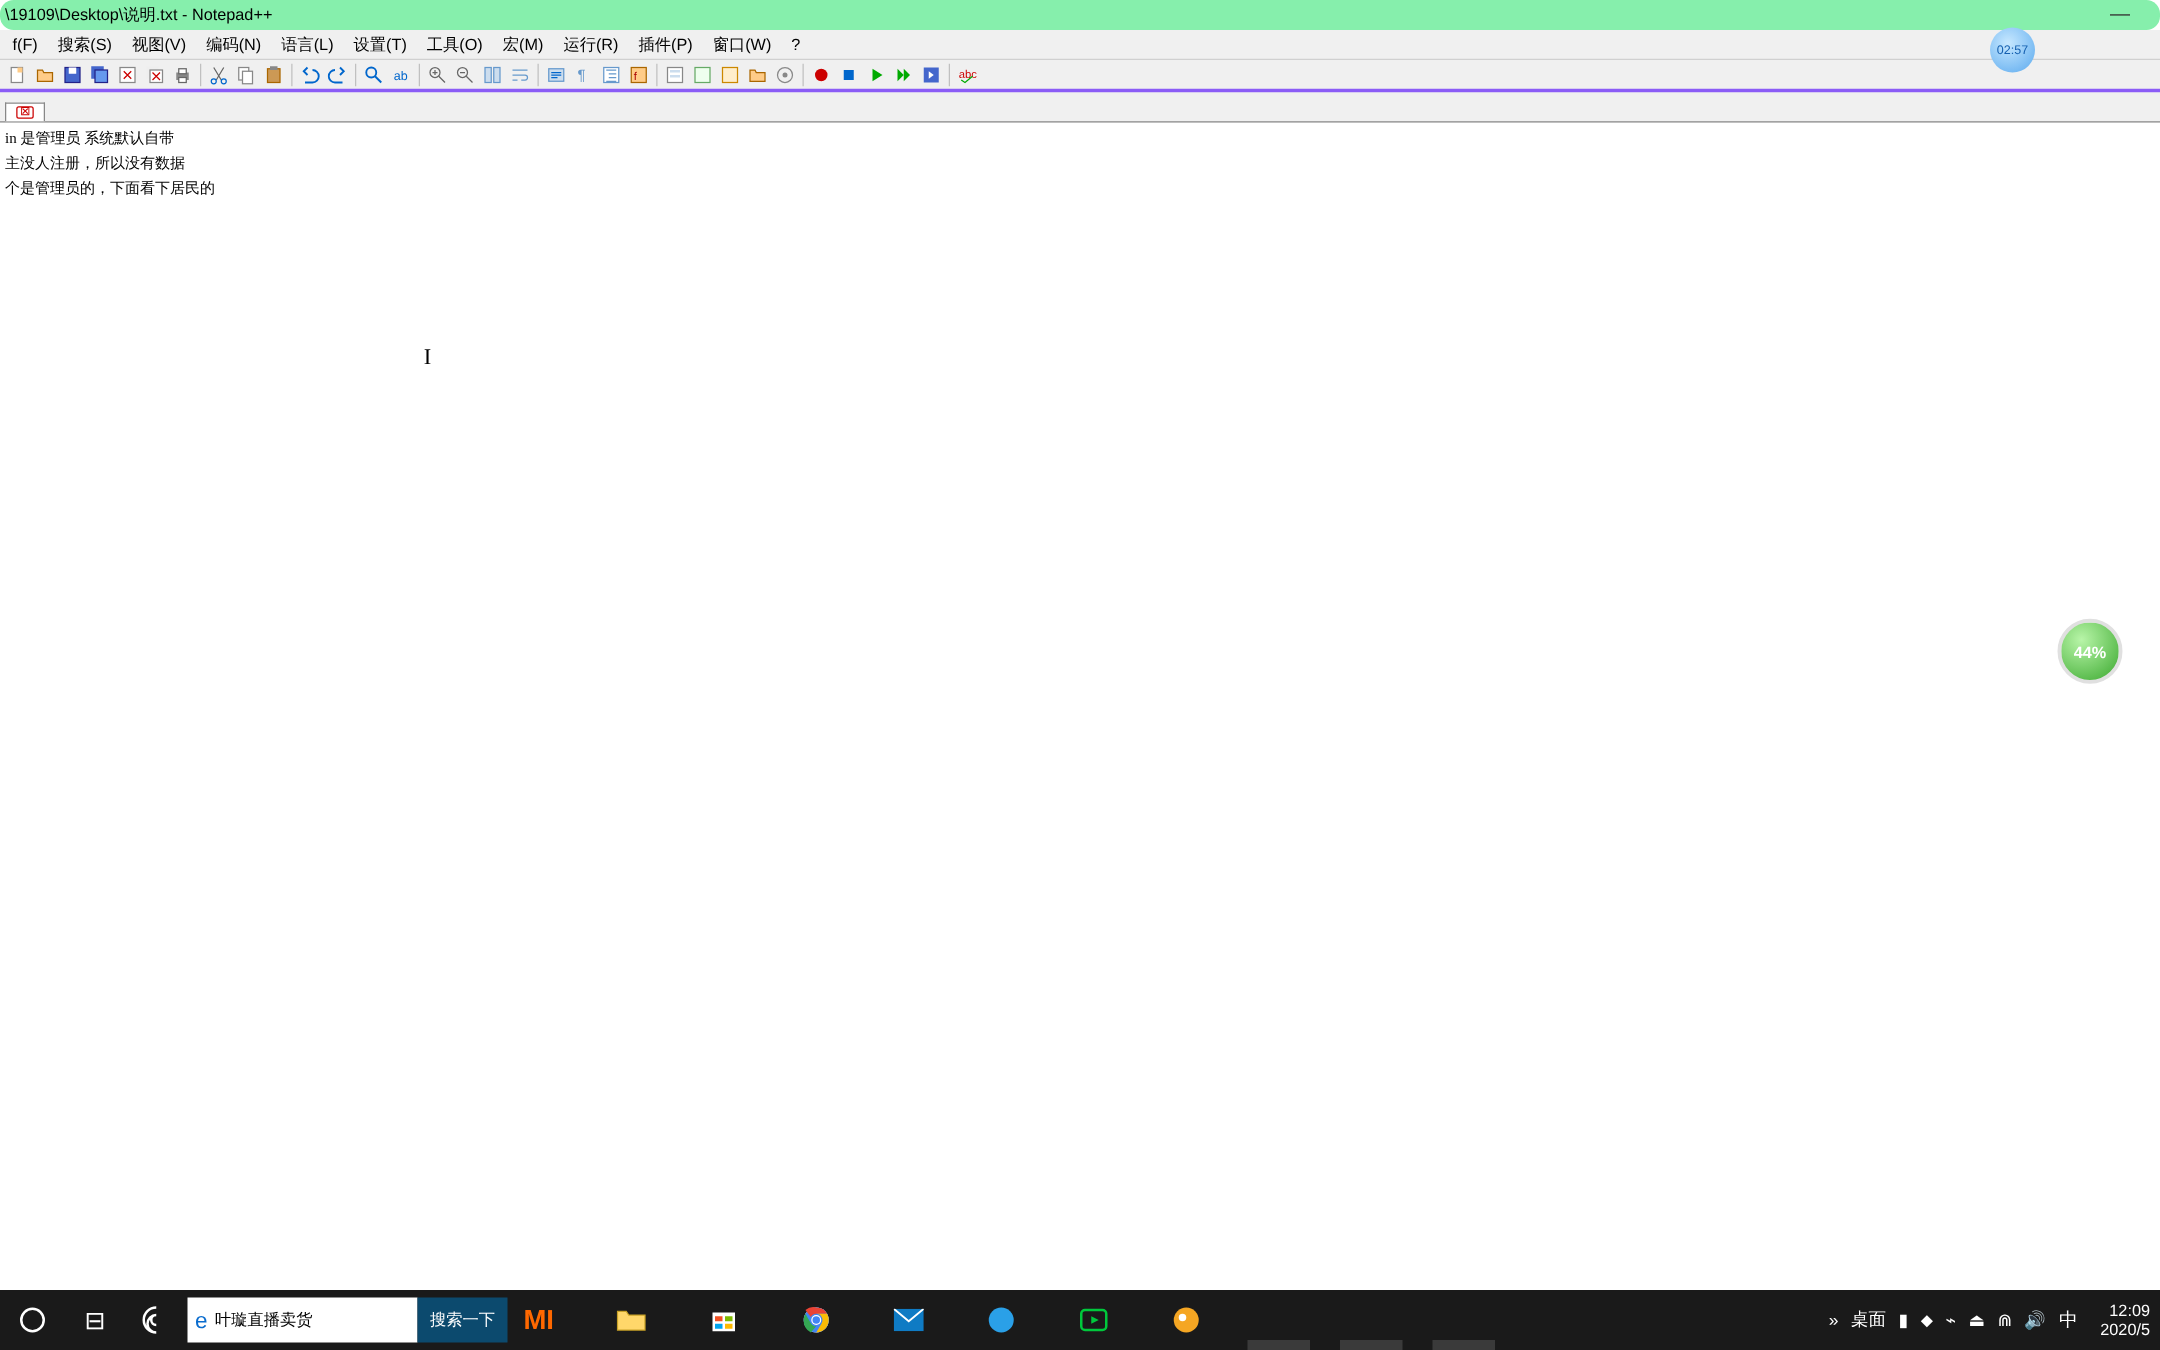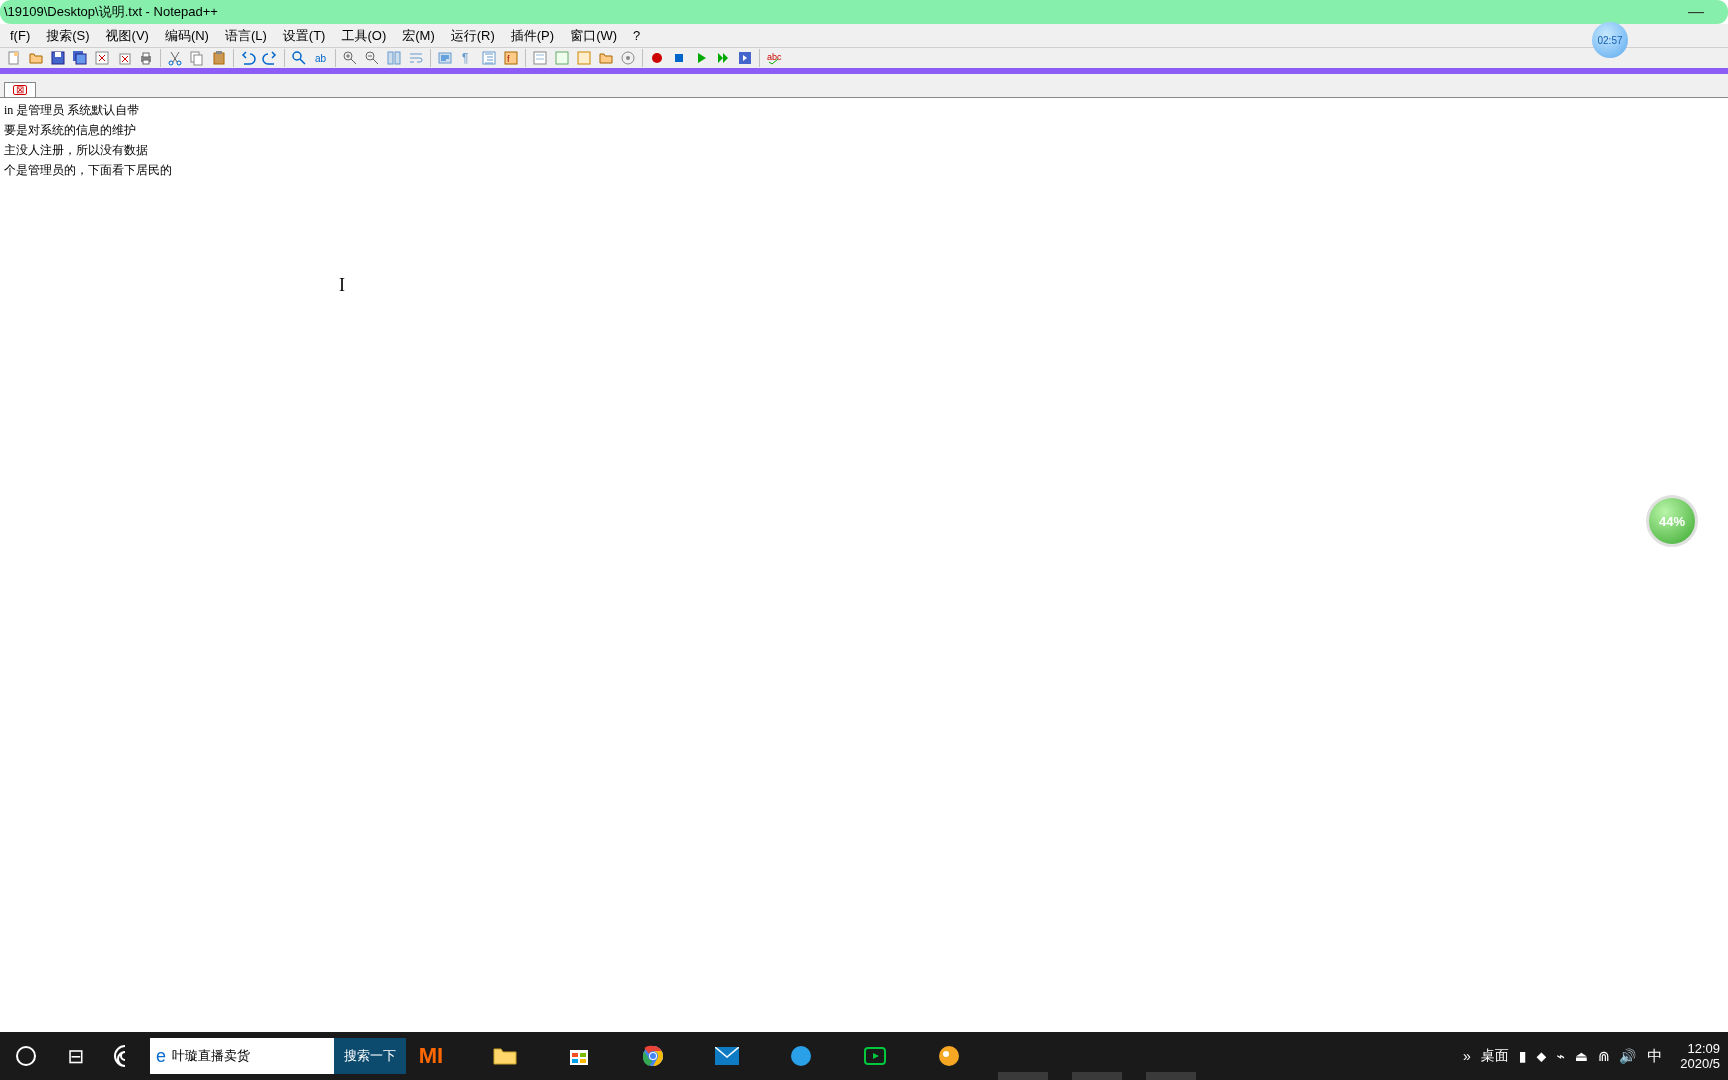--- a/index.html
+++ b/index.html
@@ -8,21 +8,21 @@
 .titlebar { height: 24px; background: #86efac; display: flex; align-items: center; padding: 0 4px; font-size: 13px; color: #000; border-radius: 11px; }
 .titlebar .title { flex: 1; }
 .titlebar .controls { display: flex; gap: 16px; padding-right: 20px; }
 .titlebar .controls span { font-size: 16px; color: #333; cursor: pointer; }
 
 .timer-badge { position: absolute; right: 100px; top: 22px; width: 36px; height: 36px; border-radius: 50%; background: radial-gradient(circle at 40% 35%, #c7e8ff, #5aa9ee); display: flex; align-items: center; justify-content: center; font-size: 10px; color: #1560b0; z-index: 100; }
 
 .menubar { height: 24px; background: #f0f0f0; display: flex; align-items: center; padding: 0 4px; font-size: 13px; gap: 4px; border-bottom: 1px solid #d0d0d0; }
 .menubar span { padding: 2px 6px; cursor: pointer; }
 
-.toolbar { height: 26px; background: #f0f0f0; display: flex; align-items: center; padding: 0 4px; gap: 2px; border-bottom: 6px solid #8b5cf6; }
+.toolbar { height: 26px; background: #f0f0f0; display: flex; align-items: center; padding: 0 4px; gap: 2px; border-bottom: 3px solid #8b5cf6; }
 .toolbar .btn { width: 20px; height: 20px; display: inline-flex; align-items: center; justify-content: center; font-size: 11px; border: 1px solid transparent; cursor: pointer; }
 .toolbar .sep { width: 1px; height: 18px; background: #c0c0c0; margin: 0 2px; }
 .toolbar svg { width: 16px; height: 16px; }
 
 .tabbar { height: 24px; background: #f0f0f0; display: flex; align-items: flex-end; padding: 0 4px; border-bottom: 1px solid #888; }
 .tabbar .tab { padding: 2px 8px; background: #fff; border: 1px solid #888; border-bottom: none; font-size: 12px; display: flex; align-items: center; gap: 4px; cursor: pointer; }
 .tabbar .tab .close { color: #c00; font-size: 10px; border: 1px solid #c00; border-radius: 2px; padding: 0 2px; line-height: 8px; }
 
 .editor { flex: 1; background: #fff; position: relative; height: 932px; }
 .editor .line { font-size: 12px; font-family: "SimSun", serif; padding: 0 4px; line-height: 20px; white-space: pre; }
@@ -281,21 +281,20 @@
 </div>
 
 <div class="tabbar">
   <div class="tab">
     <span class="close">⊠</span>
   </div>
 </div>
 
 <div class="editor">
   <div class="line">in 是管理员 系统默认自带</div>
-  <div class="line">要是对系统的信息的维护</div>
   <div class="line"></div>
   <div class="line">主没人注册，所以没有数据</div>
   <div class="line highlighted"></div>
   <div class="line">个是管理员的，下面看下居民的</div>
   <span class="text-cursor">I</span>
 </div>
 
 <div class="floating-badge">44%</div>
 
 <div class="statusbar">

